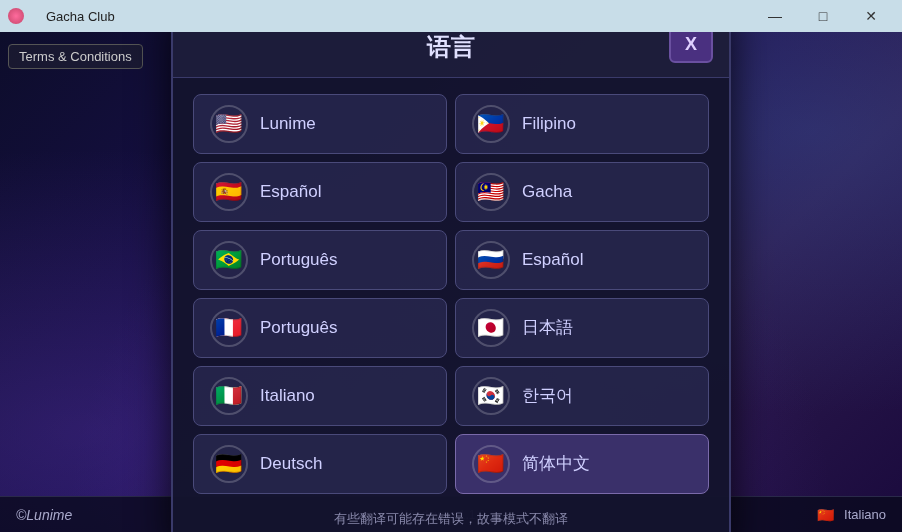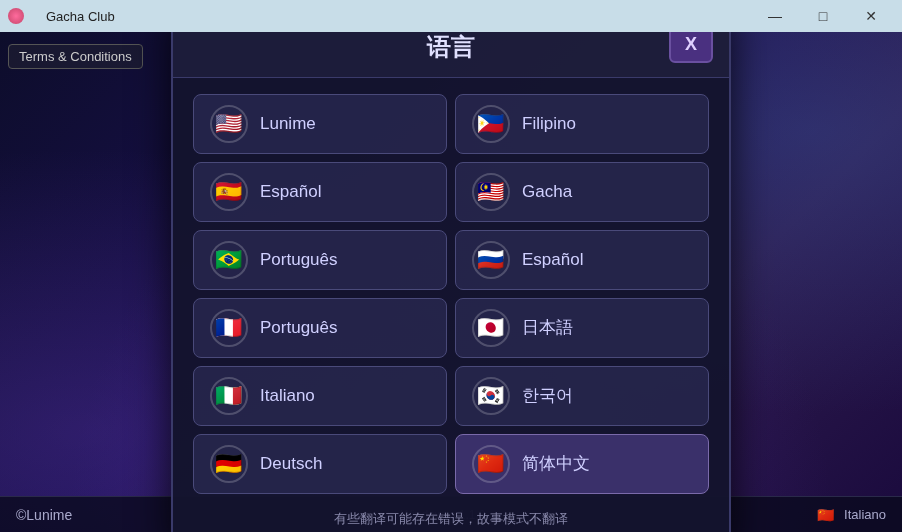--- a/index.html
+++ b/index.html
@@ -218,20 +218,21 @@
       align-items: center;
       justify-content: space-between;
       padding: 0 16px;
       z-index: 10;
       border-top: 1px solid #2a2a4a;
     }
 
     .bottom-logo {
       font-size: 14px;
       color: #aaaacc;
+      font-style: italic;
     }
 
     .bottom-version {
       font-size: 12px;
       color: #7777aa;
     }
 
     .bottom-language-btn {
       display: flex;
       align-items: center;

